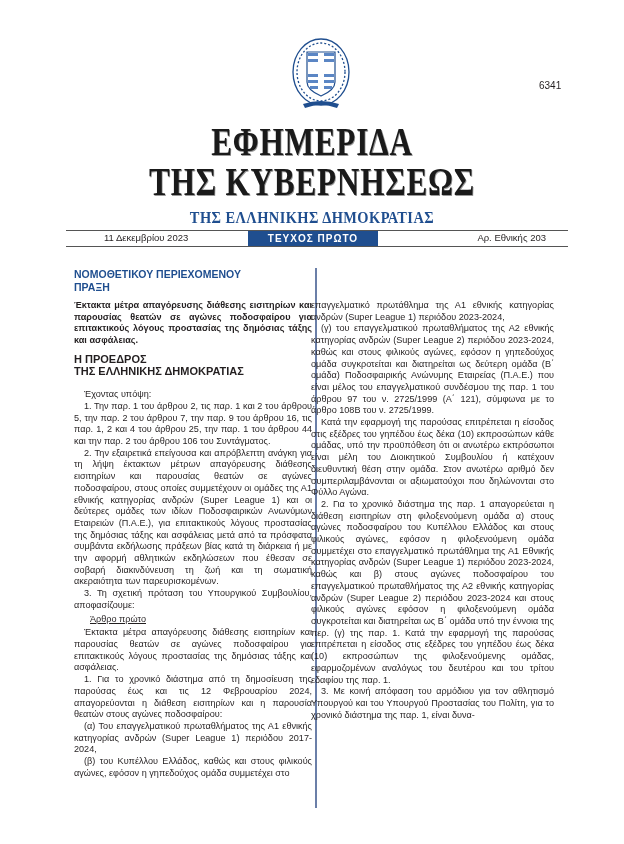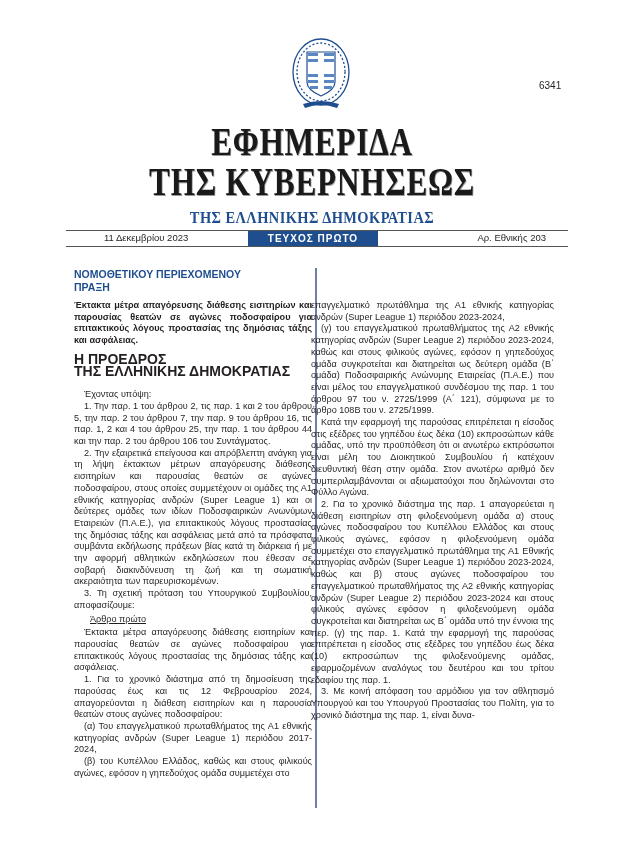--- a/index.html
+++ b/index.html
@@ -14,21 +14,21 @@
   .issue-date { position: absolute; left: 38px; top: 1px; }
   .issue-box { position: absolute; left: 182px; top: 0; width: 130px; height: 15px; background: #1f4e8f; color: #fff; text-align: center; font-weight: bold; letter-spacing: 1px; line-height: 15px; font-size: 10px; }
   .issue-sheet { position: absolute; right: 22px; top: 1px; }
   .issue-sheet b { font-weight: normal; }
   .col { position: absolute; top: 268px; width: 238px; font-size: 9.1px; line-height: 11.7px; text-align: justify; }
   .col-left { left: 74px; }
   .col-right { left: 311px; width: 243px; margin-top: 32px; }
   .divider { position: absolute; left: 315px; top: 268px; width: 1.5px; height: 540px; background: #6b7fa8; }
   .act-type { color: #1f4e8f; font-weight: bold; font-size: 10.5px; line-height: 13px; margin: 0 0 6px 0; }
   .act-subject { font-weight: bold; font-size: 9.1px; line-height: 11.7px; margin: 0 0 7px 0; }
-  .president { font-weight: bold; font-size: 14px; line-height: 11.7px; margin: 0 0 6px 0; }
+  .president { font-weight: bold; font-size: 11px; line-height: 11.7px; margin: 0 0 6px 0; }
   p { margin: 0; text-indent: 10px; }
   p.noindent { text-indent: 0; }
   .article-title { text-indent: 0; padding-left: 16px; margin: 2px 0 2px 0; text-decoration: underline; }
   .spacer { height: 6px; }
 </style>
 </head>
 <body>
 
 <div class="page-number">6341</div>
 

